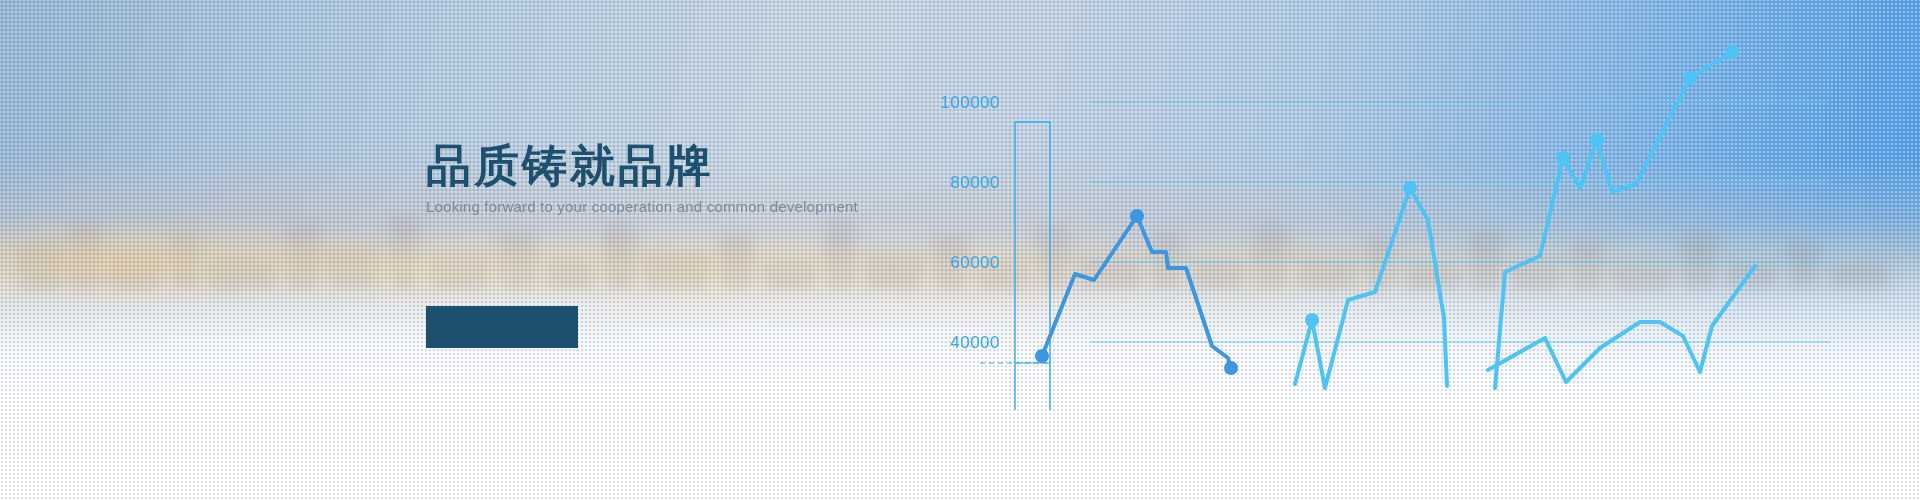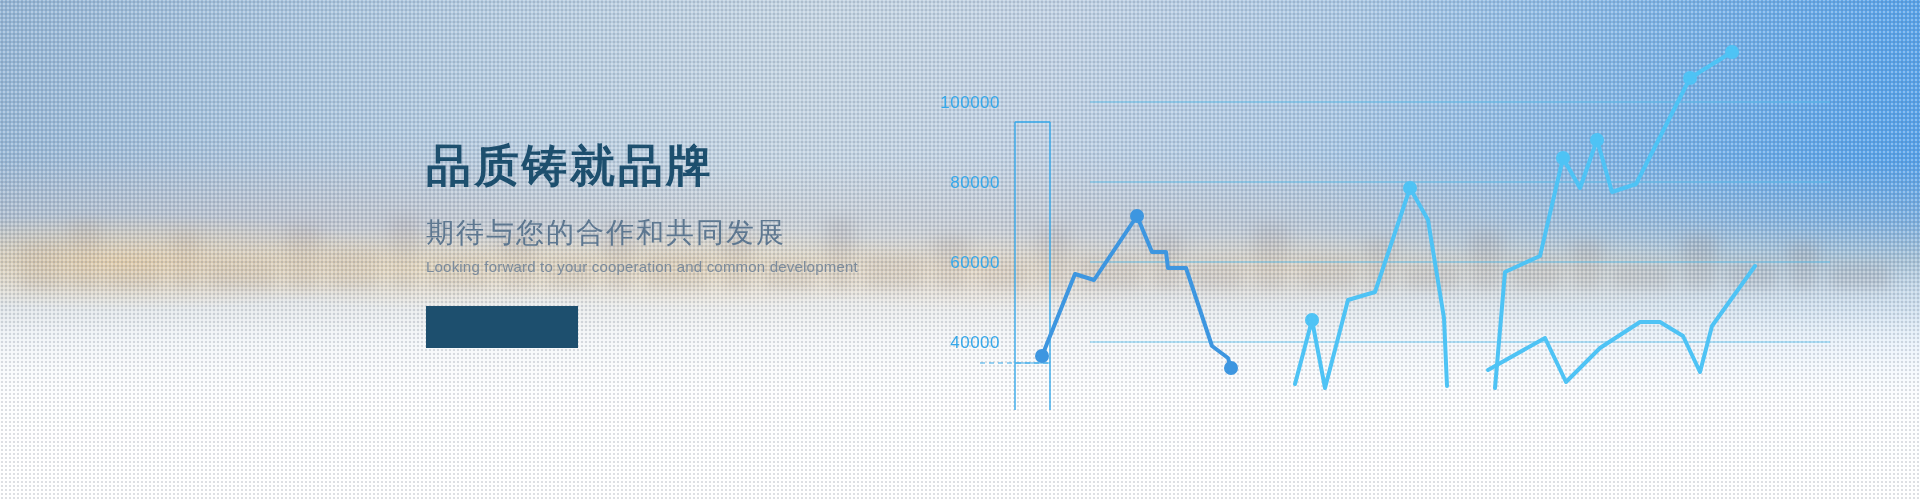--- a/index.html
+++ b/index.html
@@ -206,19 +206,18 @@
         <circle cx="1563" cy="158" r="7" fill="#4ec3f5"></circle>
         <circle cx="1597" cy="140" r="7" fill="#4ec3f5"></circle>
         <circle cx="1690" cy="78" r="7" fill="#4ec3f5"></circle>
         <circle cx="1732" cy="52" r="7" fill="#4ec3f5"></circle>
         <polyline points="1488,370.0 1545,338.0 1566,382.0 1600,348.0 1640,322.0 1660,322.0 1683,336.0 1700,372.0 1712,326.0 1755,266.0" fill="none" stroke="#4ec3f5" stroke-width="4" stroke-linejoin="round" stroke-linecap="round"></polyline>
       </g>
   </svg>
 
   <div class="copy">
     <div class="headline">品质铸就品牌</div>
-    <div class="subline">期待与您的合作和共同发展</div>
     <div class="subline-en">Looking forward to your cooperation and common development</div>
   </div>
 
   <button class="cta"></button>
 
 </div>
 
 </body></html>

